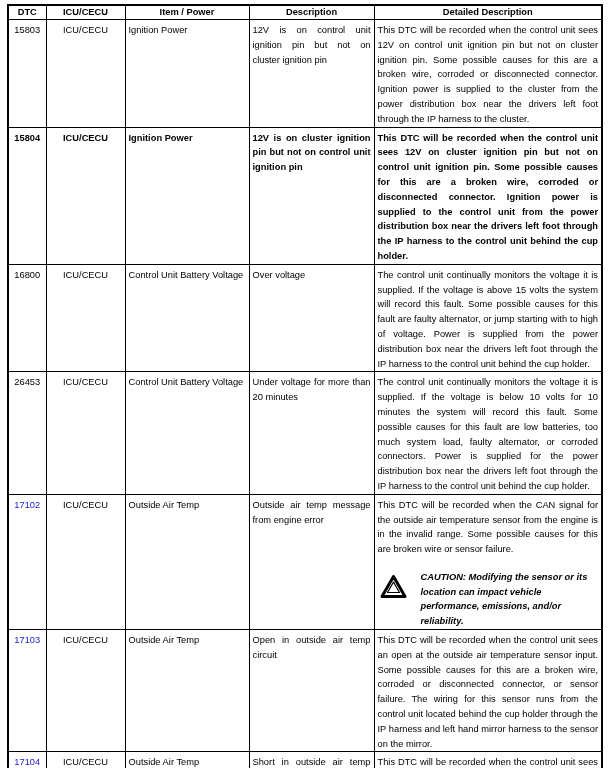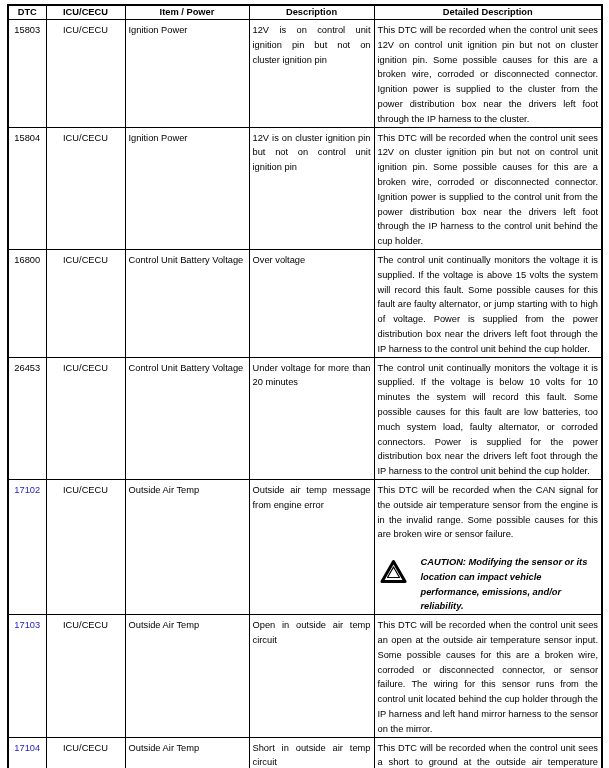--- a/index.html
+++ b/index.html
@@ -42,21 +42,21 @@
   }
   
   col.c-dtc   { width: 38px; }
   col.c-unit  { width: 79px; }
   col.c-item  { width: 124px; }
   col.c-desc  { width: 125px; }
   col.c-det   { width: 228px; }
 
   
   tbody tr:nth-child(1) { height: 104px; }
-  tbody tr:nth-child(2) { height: 103px; }
+  tbody tr:nth-child(2) { height: 103px; font-weight: bold; }
   tbody tr:nth-child(3) { height: 105px; }
   tbody tr:nth-child(4) { height: 119px; }
   tbody tr:nth-child(5) { height: 113px; }
   tbody tr:nth-child(6) { height: 100px; margin-left: 48px; }
   tbody tr:nth-child(7) { height: 100px; }
 
   td.cell-dtc  { text-align: center; }
   td.cell-unit { text-align: center; }
   td.cell-item { text-align: left; }
   td.cell-desc { text-align: justify; }

